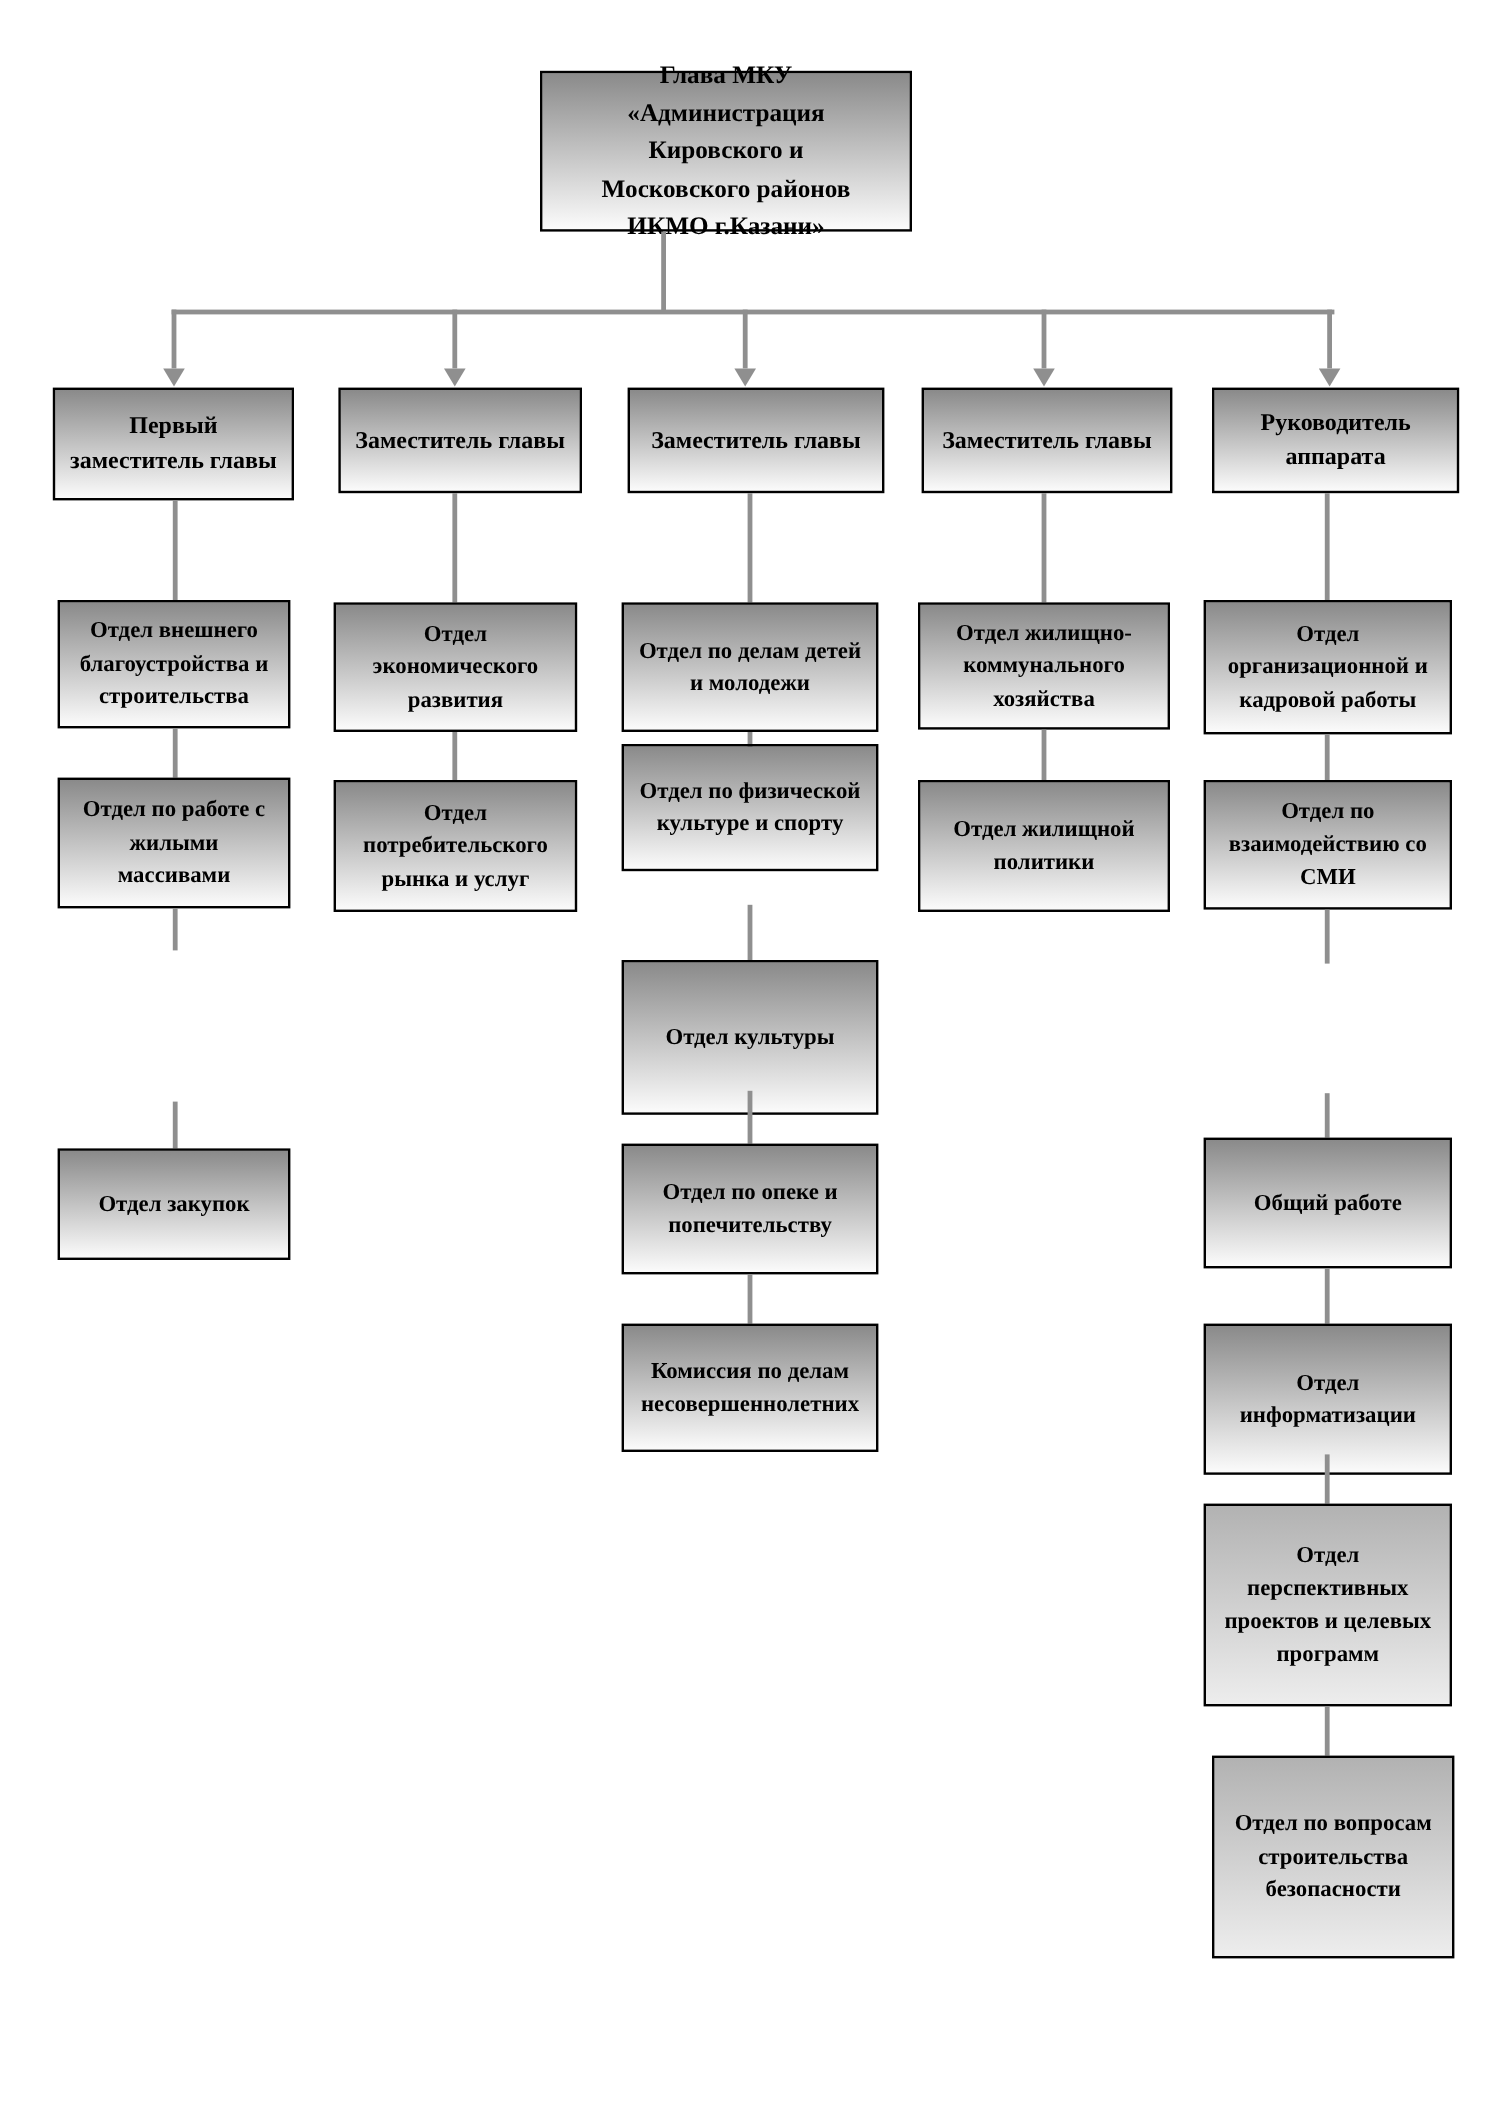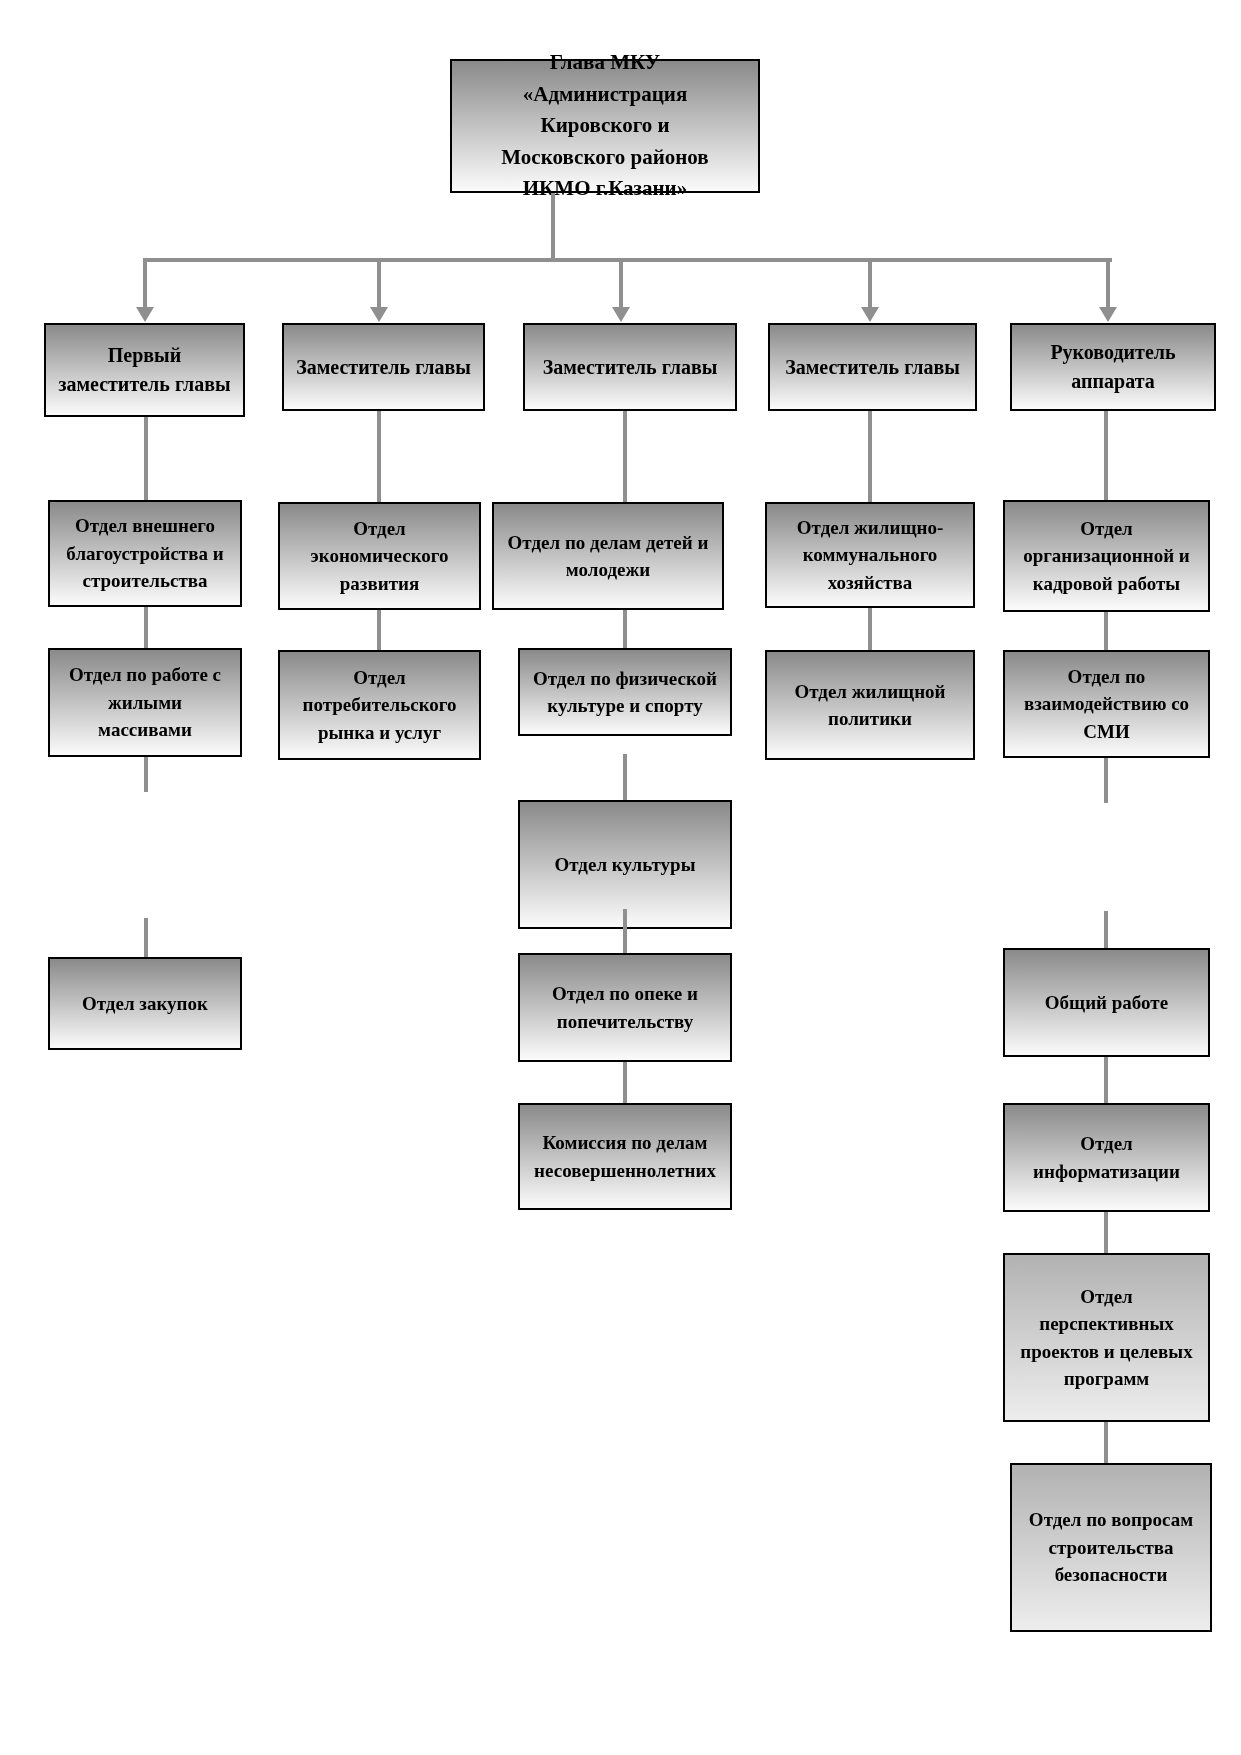--- a/index.html
+++ b/index.html
@@ -63,42 +63,42 @@
   <div class="vline" style="left:144px;top:757px;height:35px"></div>
   <div class="vline" style="left:144px;top:918px;height:39px"></div>
   <div class="node dept" style="left:48px;top:957px;width:194px;height:93px">Отдел закупок</div>
 
   <div class="vline" style="left:377px;top:411px;height:91px"></div>
   <div class="node dept" style="left:278px;top:502px;width:203px;height:108px">Отдел экономического развития</div>
   <div class="vline" style="left:377px;top:610px;height:40px"></div>
   <div class="node dept" style="left:278px;top:650px;width:203px;height:110px">Отдел потребительского рынка и услуг</div>
 
   <div class="vline" style="left:623px;top:411px;height:91px"></div>
-  <div class="node dept" style="left:492px;top:502px;width:232px;height:108px">Отдел по делам детей и молодежи</div>
+  <div class="node dept" style="left:518px;top:502px;width:214px;height:108px">Отдел по делам детей и молодежи</div>
   <div class="vline" style="left:623px;top:610px;height:38px"></div>
-  <div class="node dept" style="left:518px;top:648px;width:214px;height:88px">Отдел по физической культуре и спорту</div>
+  <div class="node dept" style="left:518px;top:620px;width:214px;height:106px">Отдел по физической культуре и спорту</div>
   <div class="vline" style="left:623px;top:754px;height:46px"></div>
   <div class="node dept" style="left:518px;top:800px;width:214px;height:129px">Отдел культуры</div>
   <div class="vline" style="left:623px;top:909px;height:44px"></div>
   <div class="node dept" style="left:518px;top:953px;width:214px;height:109px">Отдел по опеке и попечительству</div>
   <div class="vline" style="left:623px;top:1062px;height:41px"></div>
   <div class="node dept" style="left:518px;top:1103px;width:214px;height:107px">Комиссия по делам несовершеннолетних</div>
 
   <div class="vline" style="left:868px;top:411px;height:91px"></div>
   <div class="node dept" style="left:765px;top:502px;width:210px;height:106px">Отдел жилищно-коммунального хозяйства</div>
   <div class="vline" style="left:868px;top:608px;height:42px"></div>
   <div class="node dept" style="left:765px;top:650px;width:210px;height:110px">Отдел жилищной политики</div>
 
   <div class="vline" style="left:1104px;top:411px;height:89px"></div>
   <div class="node dept" style="left:1003px;top:500px;width:207px;height:112px">Отдел организационной и кадровой работы</div>
   <div class="vline" style="left:1104px;top:612px;height:38px"></div>
   <div class="node dept" style="left:1003px;top:650px;width:207px;height:108px">Отдел по взаимодействию со СМИ</div>
   <div class="vline" style="left:1104px;top:758px;height:45px"></div>
   <div class="vline" style="left:1104px;top:911px;height:37px"></div>
   <div class="node dept" style="left:1003px;top:948px;width:207px;height:109px">Общий работе</div>
   <div class="vline" style="left:1104px;top:1057px;height:46px"></div>
-  <div class="node dept" style="left:1003px;top:1103px;width:207px;height:109px">Отдел информатизации</div>
+  <div class="node dept" style="left:1003px;top:1103px;width:207px;height:126px">Отдел информатизации</div>
   <div class="vline" style="left:1104px;top:1212px;height:41px"></div>
   <div class="node dept flat" style="left:1003px;top:1253px;width:207px;height:169px">Отдел перспективных проектов и целевых программ</div>
   <div class="vline" style="left:1104px;top:1422px;height:41px"></div>
   <div class="node dept flat" style="left:1010px;top:1463px;width:202px;height:169px">Отдел по вопросам строительства безопасности</div>
 
 </div>
 
 </body></html>

